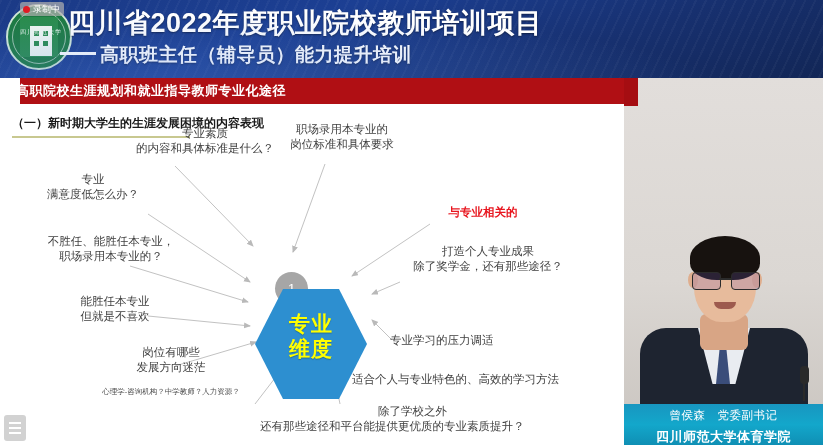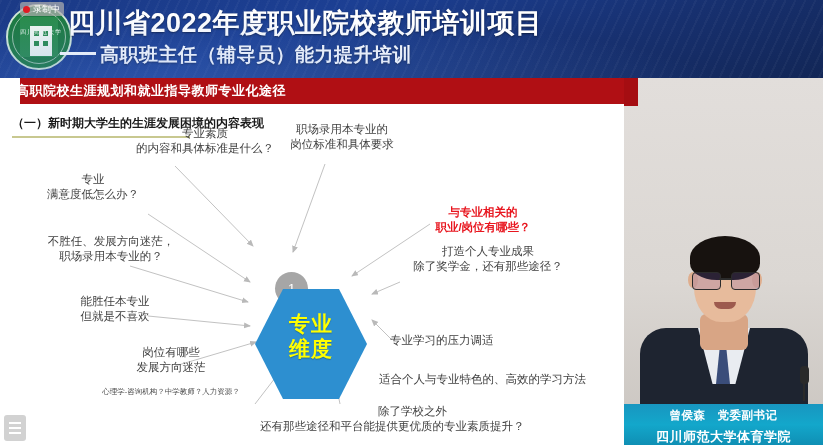--- a/index.html
+++ b/index.html
@@ -91,21 +91,21 @@
   .v-glass span.l{left:0;}
   .v-glass span.r{left:39px;}
   .v-glass:after{content:"";position:absolute;left:27px;top:6px;width:12px;height:1.6px;background:#2b2b2b;}
   .v-mouth{position:absolute;left:72px;top:74px;width:22px;height:7px;background:#9d5a4e;border-radius:0 0 9px 9px;}
   .v-mic{position:absolute;left:158px;top:138px;width:9px;height:18px;background:#2a2a2a;border-radius:4px;}
   .v-mic:after{content:"";position:absolute;left:3px;top:17px;width:2px;height:18px;background:#2a2a2a;}
   .v-redblk{position:absolute;left:0;top:0;width:14px;height:28px;background:#a50d12;}
 
   .namebar{position:absolute;left:0;bottom:0;width:199px;height:41px;
     background:linear-gradient(180deg,#1896c0 0%,#13a7cb 50%,#0f8fb4 100%);color:#fff;text-align:center;}
-  .namebar .l1{position:absolute;left:0;top:4px;width:199px;font-size:11.5px;font-weight:bold;letter-spacing:.5px;}
+  .namebar .l1{position:absolute;left:0;top:4px;width:199px;font-size:11.5px;font-weight:normal;letter-spacing:.5px;}
   .namebar .l2{position:absolute;left:0;top:24px;width:199px;font-size:13px;font-weight:bold;letter-spacing:.5px;}
 </style>
 </head>
 <body>
 
 <div id="stage">
 
   <div class="header">
     <div class="hdr-texture"></div>
 
@@ -172,48 +172,47 @@
         <div>的内容和具体标准是什么？</div>
       </div>
 
       <div class="lbl c" style="left:262px;top:18px;width:160px;">
         <div>职场录用本专业的</div>
         <div>岗位标准和具体要求</div>
       </div>
 
       <div class="lbl c red" style="left:398px;top:78px;width:170px;margin-top:23px;">
         <div>与专业相关的</div>
-        <div>职业/岗位有哪些？</div>
       </div>
 
       <div class="lbl c" style="left:28px;top:68px;width:130px;">
         <div>专业</div>
         <div>满意度低怎么办？</div>
       </div>
 
       <div class="lbl c" style="left:388px;top:140px;width:200px;">
         <div>打造个人专业成果</div>
         <div>除了奖学金，还有那些途径？</div>
       </div>
 
       <div class="lbl c" style="left:16px;top:130px;width:190px;">
-        <div>不胜任、发展方向迷茫，</div>
+        <div>不胜任、能胜任本专业，</div>
         <div>职场录用本专业的？</div>
       </div>
 
       <div class="lbl" style="left:390px;top:229px;">
         <div>专业学习的压力调适</div>
       </div>
 
       <div class="lbl c" style="left:40px;top:190px;width:150px;">
         <div>能胜任本专业</div>
         <div>但就是不喜欢</div>
       </div>
 
-      <div class="lbl" style="left:379px;top:268px;text-align:center;">
+      <div class="lbl" style="left:352px;top:268px;text-align:center;">
         <div>适合个人与专业特色的、高效的学习方法</div>
       </div>
 
       <div class="lbl c" style="left:96px;top:241px;width:150px;">
         <div>岗位有哪些</div>
         <div>发展方向迷茫</div>
         <div class="lbl tiny" style="position:static;white-space:nowrap;margin-top:12px;">心理学-咨询机构？中学教师？人力资源？</div>
       </div>
 
       <div class="lbl" style="left:378px;top:300px;">除了学校之外</div>

